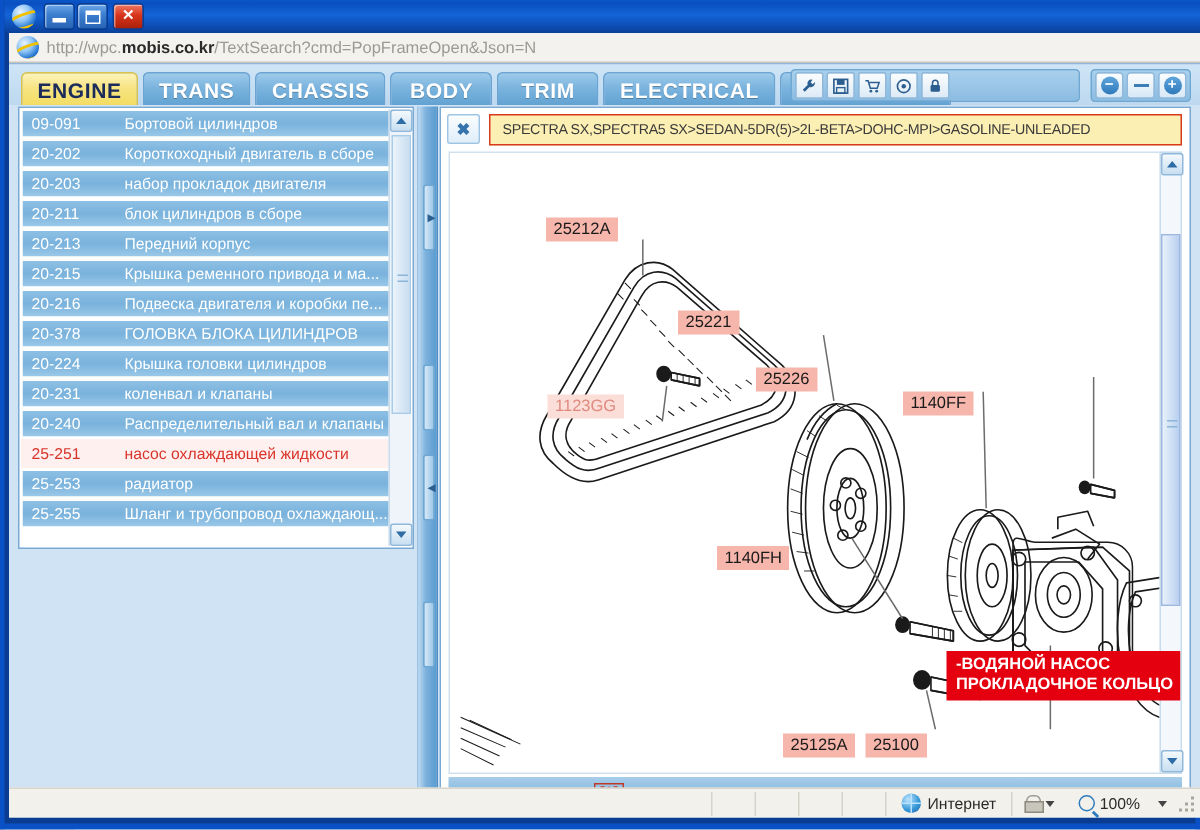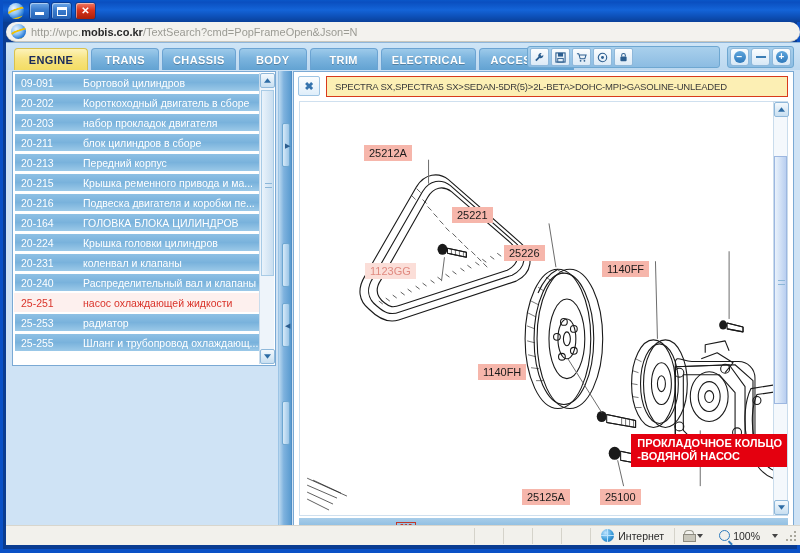--- a/index.html
+++ b/index.html
@@ -70,21 +70,20 @@
   .winbtn .g { position:absolute; left:0; top:0; right:0; bottom:0;
     color:#fff; font-size:10px; font-weight:bold; line-height:16px; text-align:center;}
   .minglyph{ position:absolute; left:5px; bottom:4px; width:9px; height:3px; background:#fff; }
   .maxglyph{ position:absolute; left:5px; top:4px; width:10px; height:9px; border:1px solid #fff; border-top-width:3px;}
 
   
   #addrbar {
     position:absolute; left:3px; top:22px; width:794px; height:20px;
     background:#f3f2ee; display:flex; align-items:center;
     border-bottom:1px solid #c8c6bd;
-    border-radius:10px;
   }
   #addr-icon { width:16px; height:16px; margin:0 4px 0 5px; }
   #addr-url { font-size:11px; color:#9b9b94; white-space:nowrap; }
   #addr-url b { color:#2a2a2a; }
 
   
   #app {
     position:absolute; left:3px; top:42px; width:794px; height:503px;
     background:#cfe3f5;
     border-top:1px solid #8fb6da;
@@ -92,21 +91,21 @@
 
   
   #tabstrip {
     position:absolute; left:0; top:0; width:794px; height:27px;
     background:linear-gradient(to bottom,#cfe5f7,#bcd8ef);
     display:flex; align-items:flex-end; padding-left:8px;
   }
   .tab {
     height:22px; min-width:68px; padding:0 10px; margin-right:3px;
     display:flex; align-items:center; justify-content:center;
-    font-size:11px; font-weight:bold; color:#ffffff; letter-spacing:.4px;
+    font-size:14px; font-weight:bold; color:#ffffff; letter-spacing:.4px;
     background:linear-gradient(to bottom,#9dcaea 0%,#7bb4de 45%,#62a2d2 100%);
     border:1px solid #6ba3d2; border-bottom:none;
     border-radius:4px 4px 0 0;
     text-shadow:0 1px 0 rgba(0,0,0,.25);
   }
   .tab.active {
     background:linear-gradient(to bottom,#fdf3ba 0%,#f7e483 45%,#f3dc63 100%);
     border-color:#d9c24e; color:#1a2a5a; text-shadow:none;
     min-width:74px;
   }
@@ -420,21 +419,21 @@
             </div>
             <div class="row">
               <div class="cell-code">20-215</div>
               <div class="cell-name">Крышка ременного привода и ма...</div>
             </div>
             <div class="row">
               <div class="cell-code">20-216</div>
               <div class="cell-name">Подвеска двигателя и коробки пе...</div>
             </div>
             <div class="row">
-              <div class="cell-code">20-164</div>
+              <div class="cell-code">20-378</div>
               <div class="cell-name">ГОЛОВКА БЛОКА ЦИЛИНДРОВ</div>
             </div>
             <div class="row">
               <div class="cell-code">20-224</div>
               <div class="cell-name">Крышка головки цилиндров</div>
             </div>
             <div class="row">
               <div class="cell-code">20-231</div>
               <div class="cell-name">коленвал и клапаны</div>
             </div>
@@ -622,27 +621,27 @@
           </svg>
 
           
           <div class="lbl" style="left:64px;  top:43px;">25212A</div>
           <div class="lbl faded" style="left:65px;  top:161px;">1123GG</div>
           <div class="lbl" style="left:152px; top:105px;">25221</div>
           <div class="lbl" style="left:204px; top:143px;">25226</div>
           <div class="lbl" style="left:302px; top:159px;">1140FF</div>
           <div class="lbl" style="left:178px; top:262px;">1140FH</div>
           <div class="lbl" style="left:222px; top:387px;">25125A</div>
-          <div class="lbl" style="left:300px; top:387px;">25100</div>
+          <div class="lbl" style="left:277px; top:387px;">25100</div>
           
 
           
           <div id="tooltip">
+            <div>-ВОДЯНОЙ НАСОС</div>
             <div>ПРОКЛАДОЧНОЕ КОЛЬЦО</div>
-            <div>-ВОДЯНОЙ НАСОС</div>
           </div>
         </div>
 
         <div id="diagram-sb">
           <div class="sb-arrow up">
             <svg width="7" height="5" viewBox="0 0 8 5">
                 <path d="M4 0 8 5H0z" fill="#2e6ca5"></path>
               </svg>
           </div>
           <div class="sb-thumb">

